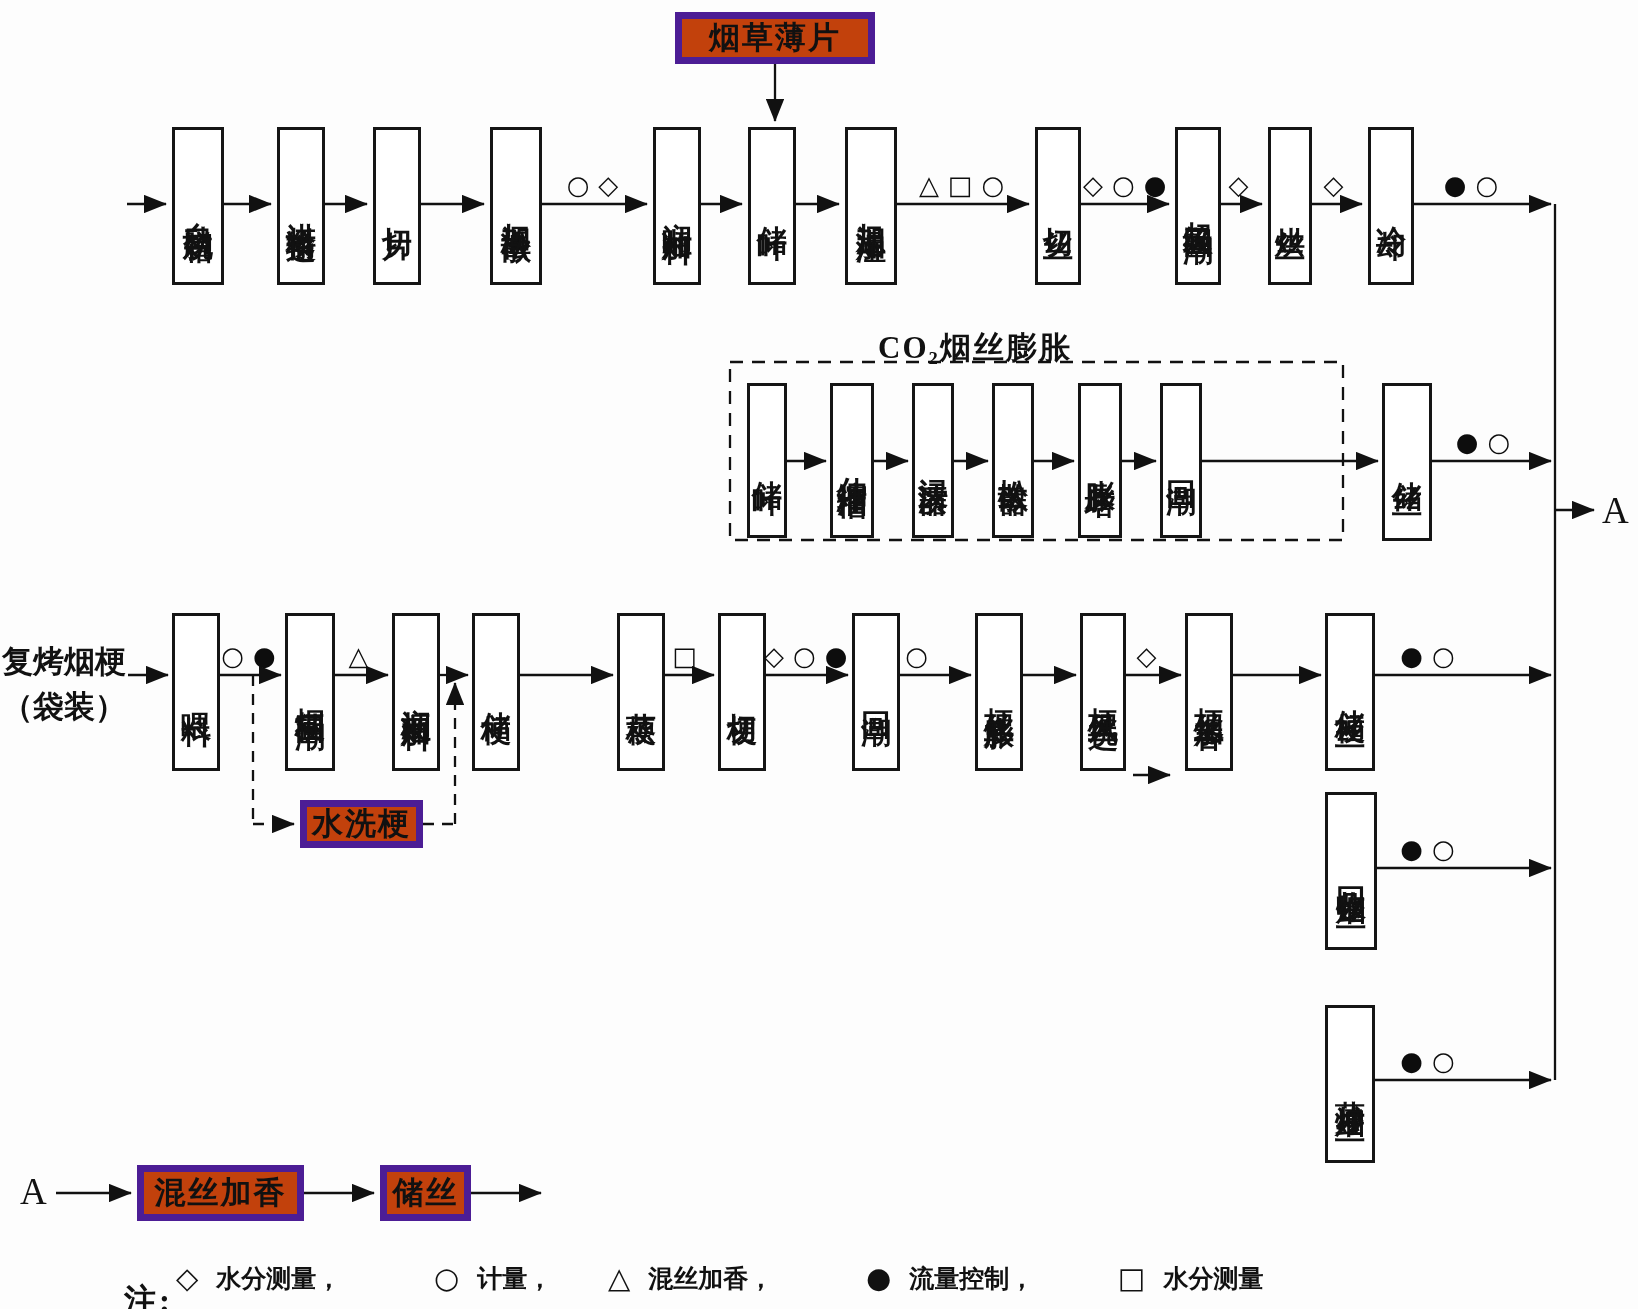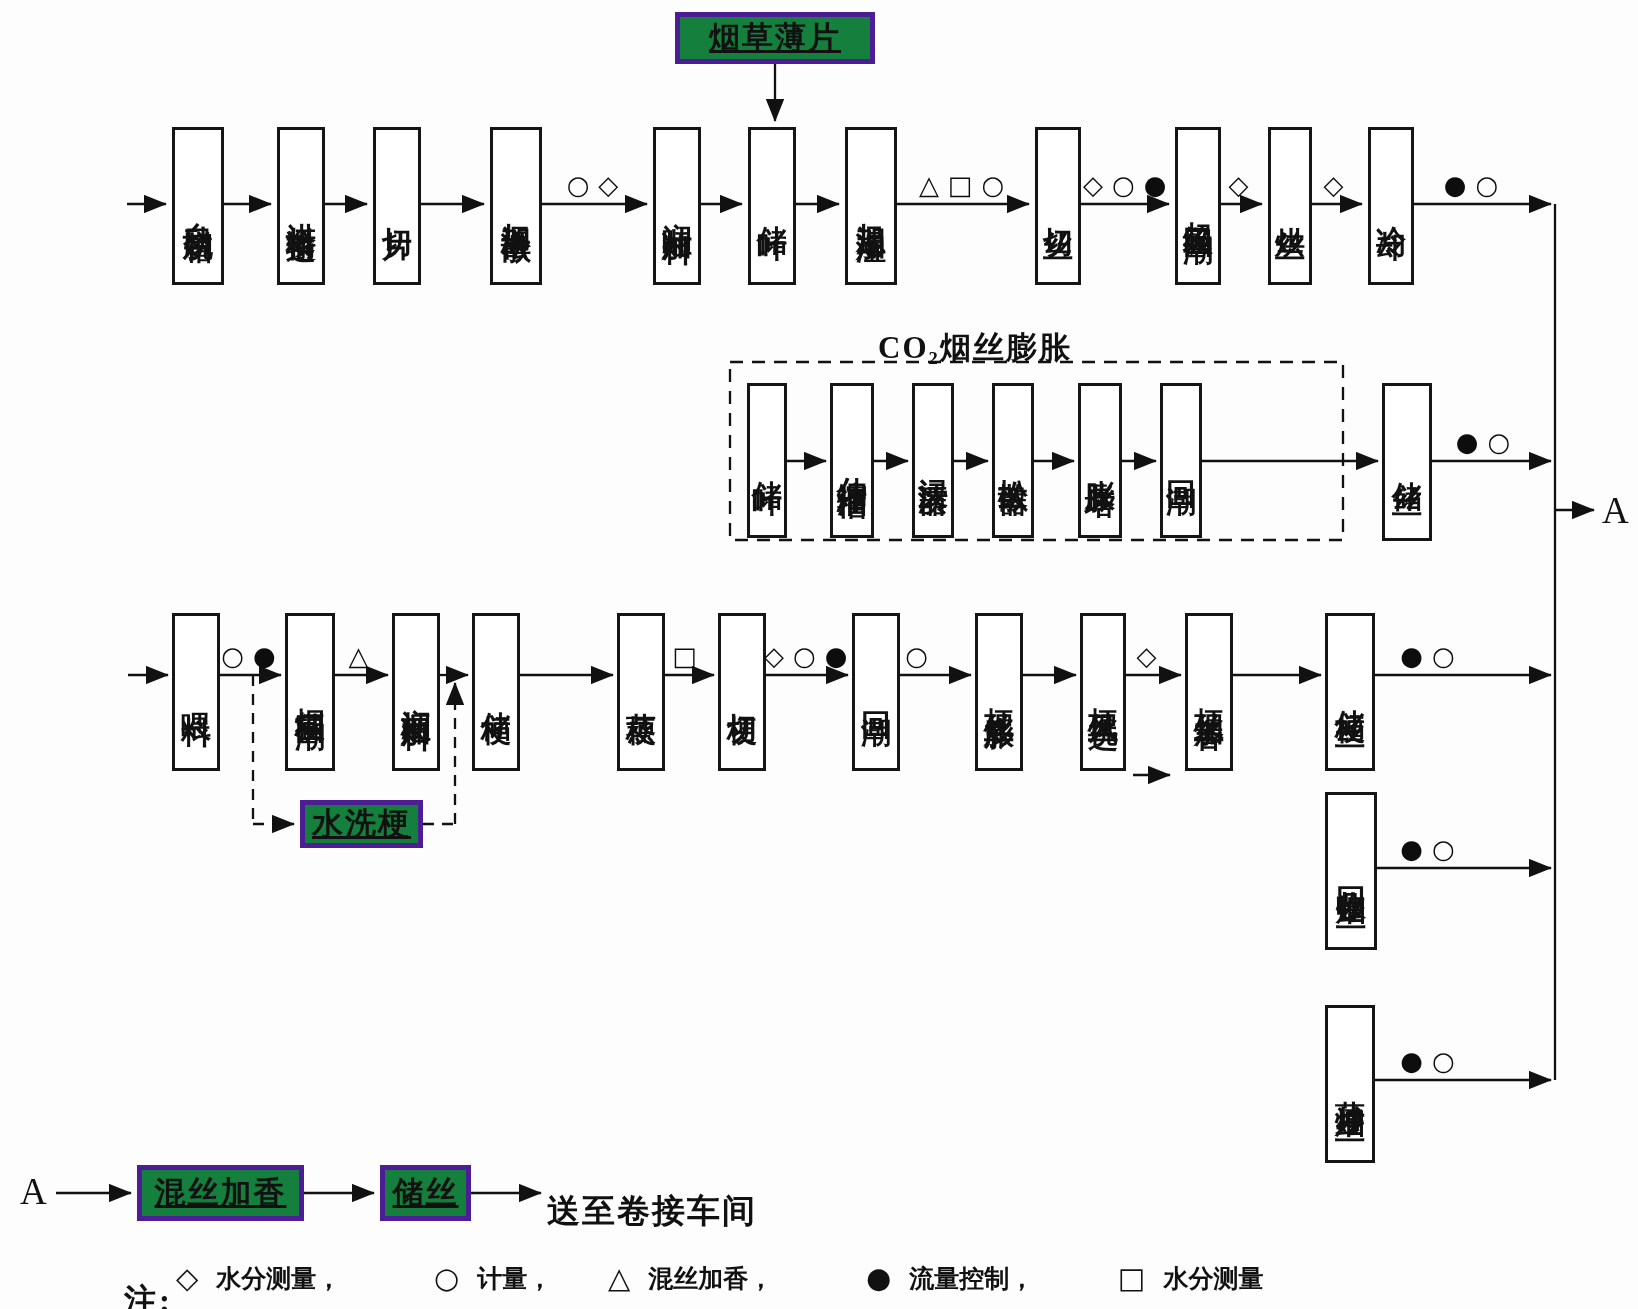--- a/index.html
+++ b/index.html
@@ -5,23 +5,23 @@
   html,body{margin:0;padding:0;background:#fff;}
   .canvas{position:relative;width:1638px;height:1309px;background:#fdfdfd;color:#111;
           font-family:"Liberation Serif","DejaVu Serif",serif;overflow:hidden;}
   .lines{position:absolute;left:0;top:0;width:1638px;height:1309px;}
   
   .vb{position:absolute;box-sizing:border-box;border:3px solid #151515;background:#fff;
       display:flex;align-items:center;justify-content:center;
       writing-mode:vertical-rl;text-orientation:upright;
       font-size:30px;font-weight:bold;line-height:1;letter-spacing:4px;}
   
-  .hb{position:absolute;box-sizing:border-box;border:5px solid #4c1d95;background:#15803d;
+  .hb{position:absolute;box-sizing:border-box;border:7px solid #4c1d95;background:#c2410c;
       display:flex;align-items:center;justify-content:center;
-      font-size:31px;font-weight:bold;letter-spacing:2px;text-decoration:underline;}
+      font-size:31px;font-weight:bold;letter-spacing:2px;}
   
   .src{position:absolute;white-space:pre-line;text-align:center;
        font-size:31px;font-weight:bold;line-height:1.45;}
   .free{position:absolute;font-size:31px;font-weight:bold;letter-spacing:2px;margin-top:13px;}
   .aLbl{position:absolute;font-size:37px;font-family:"Liberation Serif","DejaVu Serif",serif;}
   
   .sym{position:absolute;font-family:"DejaVu Sans",sans-serif;font-size:26px;
        letter-spacing:9px;text-align:center;line-height:1;color:#0d0d0d;}
   
   .lgi{position:absolute;top:1262px;display:flex;align-items:center;gap:18px;}
@@ -123,20 +123,22 @@
   <div class="vb" style="left:747px;top:383px;width:40px;height:155px;">储叶</div>
   <div class="vb" style="left:830px;top:383px;width:44px;height:155px;">伸缩溜槽</div>
   <div class="vb" style="left:912px;top:383px;width:42px;height:155px;">浸渍器</div>
   <div class="vb" style="left:992px;top:383px;width:42px;height:155px;">松散器</div>
   <div class="vb" style="left:1078px;top:383px;width:44px;height:155px;">膨胀塔</div>
   <div class="vb" style="left:1160px;top:383px;width:42px;height:155px;">回潮</div>
   <div class="vb" style="left:1382px;top:383px;width:50px;height:158px;">储丝</div>
   <div class="sym" style="left:1440px;top:429px;width:95px;">●○</div>
   <div class="aLbl" style="left:1602px;top:489px;">A</div>
 
+  <div class="src" style="left:0;top:640px;width:128px;">复烤烟梗
+（袋装）</div>
   <div class="vb" style="left:172px;top:613px;width:48px;height:158px;">喂料</div>
   <div class="vb" style="left:285px;top:613px;width:50px;height:158px;">烟梗回潮</div>
   <div class="vb" style="left:392px;top:613px;width:48px;height:158px;">润梗加料</div>
   <div class="vb" style="left:472px;top:613px;width:48px;height:158px;">储梗</div>
   <div class="vb" style="left:617px;top:613px;width:48px;height:158px;">蒸梗</div>
   <div class="vb" style="left:718px;top:613px;width:48px;height:158px;">切梗</div>
   <div class="vb" style="left:852px;top:613px;width:48px;height:158px;">回潮</div>
   <div class="vb" style="left:975px;top:613px;width:48px;height:158px;">梗丝膨胀</div>
   <div class="vb" style="left:1080px;top:613px;width:46px;height:158px;">梗丝风选</div>
   <div class="vb" style="left:1185px;top:613px;width:48px;height:158px;">梗丝加香</div>
@@ -151,21 +153,20 @@
   <div class="sym" style="left:1387px;top:643px;width:90px;">●○</div>
 
   <div class="vb" style="left:1325px;top:792px;width:52px;height:158px;">回收烟丝</div>
   <div class="sym" style="left:1387px;top:836px;width:90px;">●○</div>
   <div class="vb" style="left:1325px;top:1005px;width:50px;height:158px;">薄片烟丝</div>
   <div class="sym" style="left:1387px;top:1048px;width:90px;">●○</div>
 
   <div class="aLbl" style="left:20px;top:1170px;">A</div>
   <div class="hb" style="left:137px;top:1165px;width:167px;height:56px;">混丝加香</div>
   <div class="hb" style="left:380px;top:1165px;width:91px;height:56px;">储丝</div>
-  <div class="free" style="left:547px;top:1176px;font-size:33px;">送至卷接车间</div>
 
   <div class="free" style="left:124px;top:1266px;font-size:33px;">注:</div>
   <div class="lgi" style="left:176px;">
     <span class="lgs">◇</span>
     <span class="lgt">水分测量，</span>
   </div>
   <div class="lgi" style="left:434px;">
     <span class="lgs">○</span>
     <span class="lgt">计量，</span>
   </div>

